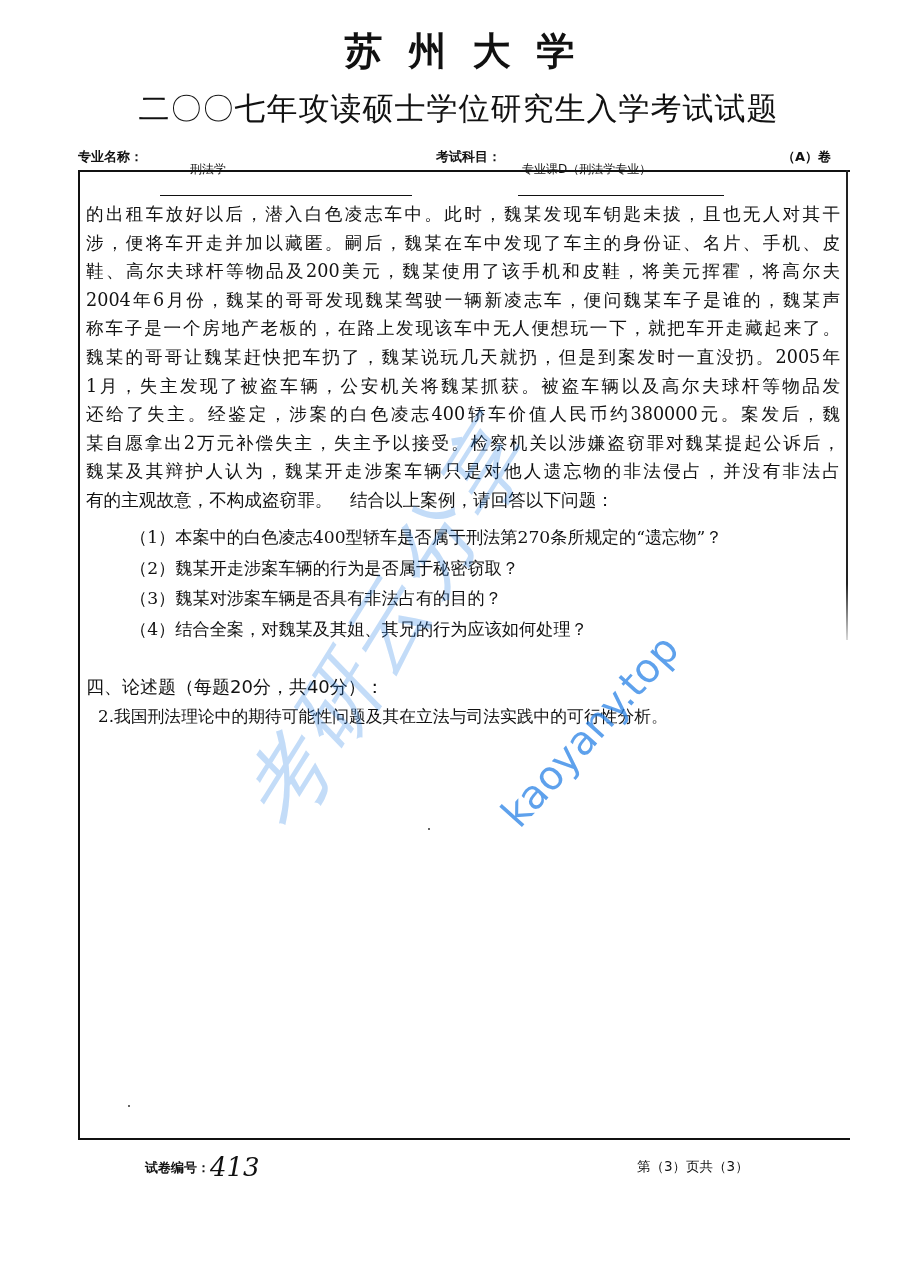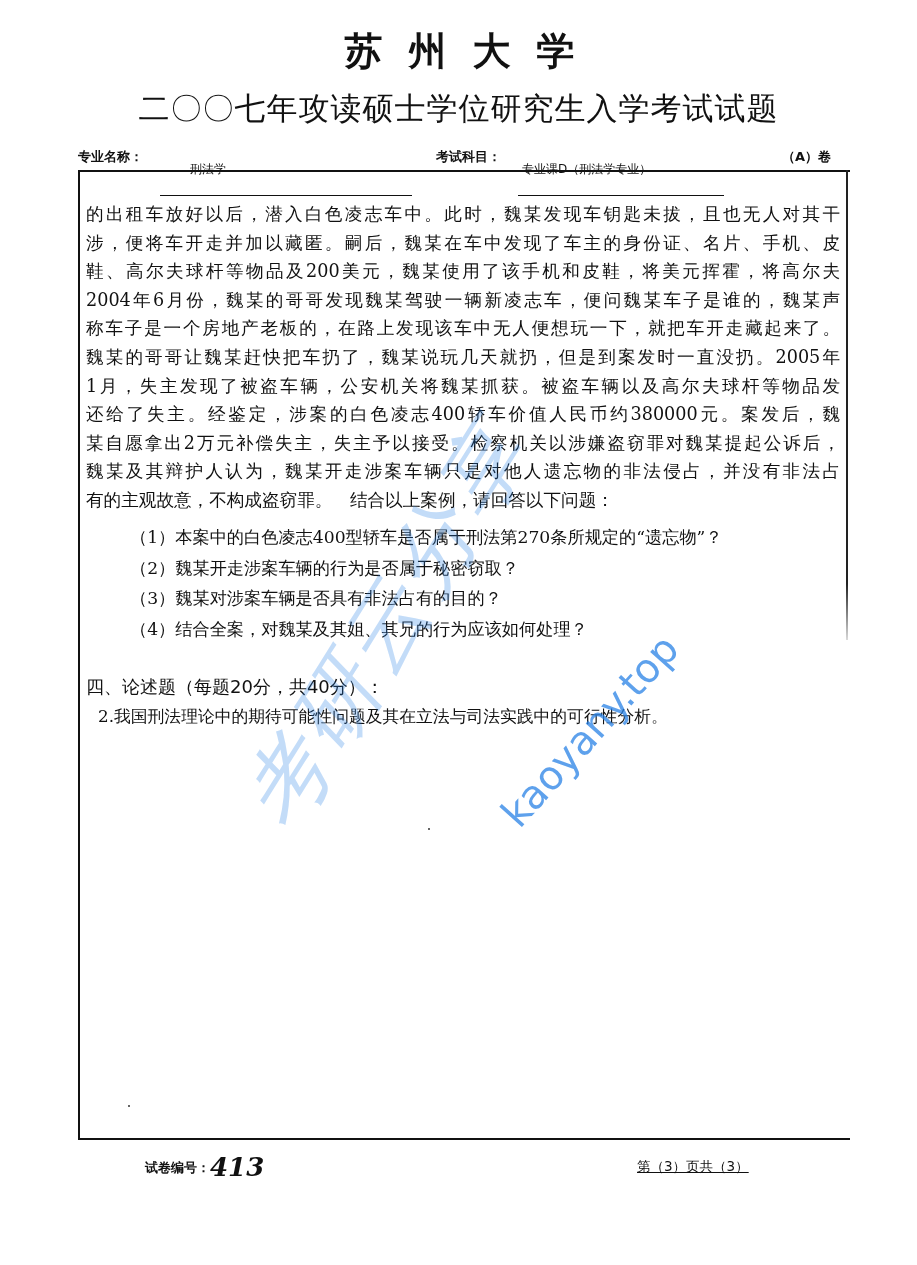--- a/index.html
+++ b/index.html
@@ -147,31 +147,30 @@
       position: absolute;
       left: 145px;
       top: 1152px;
       font-family: "DejaVu Sans", sans-serif;
       font-size: 13px;
       font-weight: bold;
     }
     .footer-code .handwritten {
       font-family: "DejaVu Serif", serif;
       font-style: italic;
-      font-weight: bold;
+      font-weight: normal;
       font-size: 26px;
       vertical-align: -4px;
     }
     .footer-page {
       position: absolute;
       left: 637px;
       top: 1158px;
       font-family: "DejaVu Sans", sans-serif;
       font-size: 13.5px;
-      text-decoration: underline;
     }
     .speck {
       position: absolute;
       width: 2px; height: 2px;
       background: #333;
       border-radius: 1px;
     }
   </style>
 </head>
 <body>

